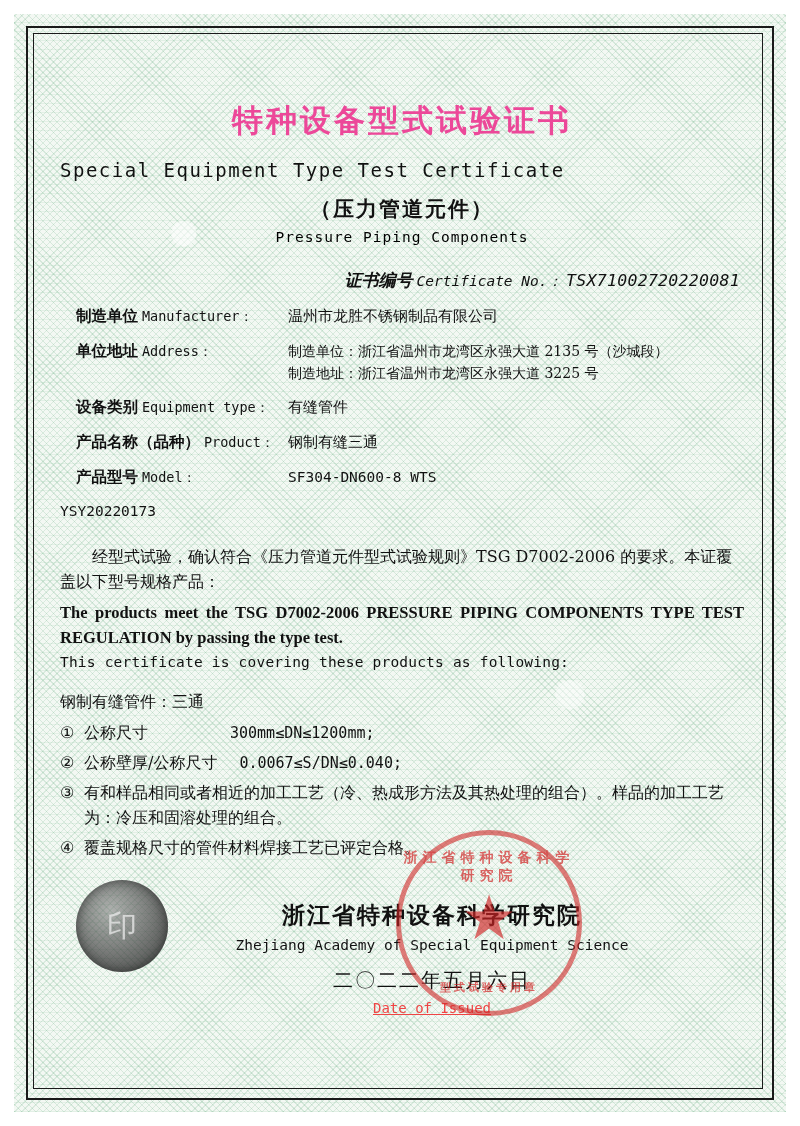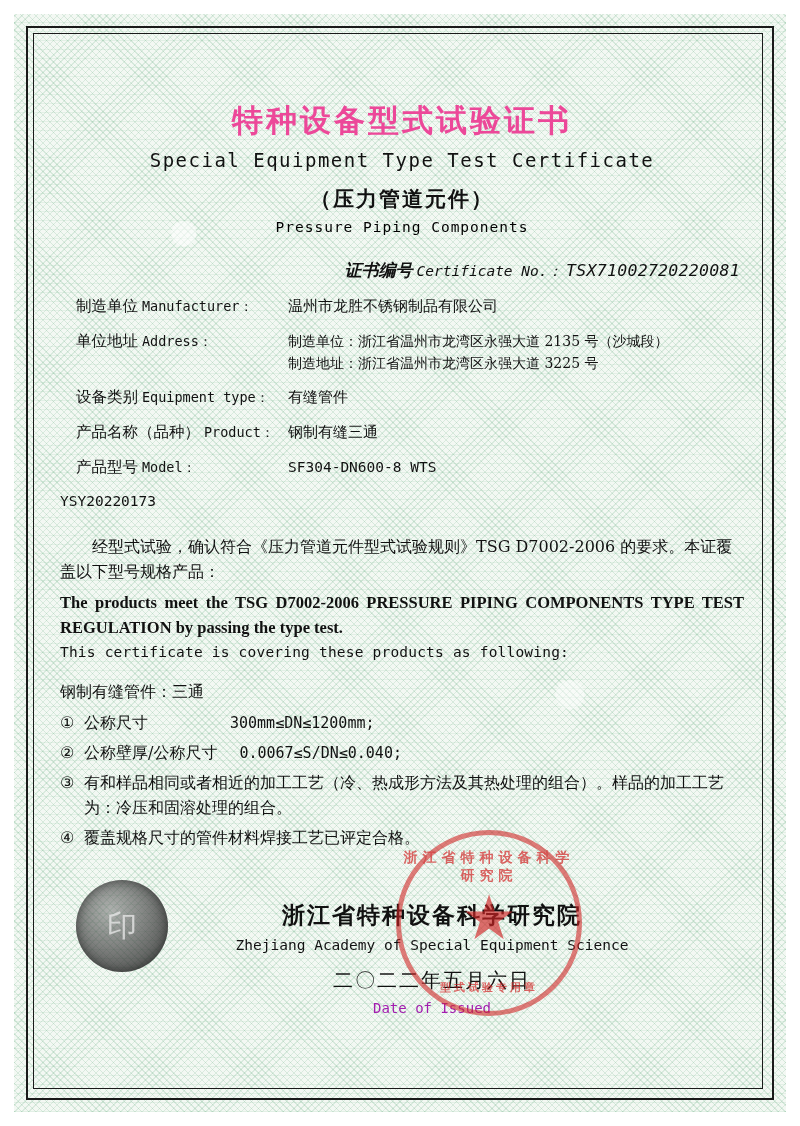--- a/index.html
+++ b/index.html
@@ -76,25 +76,24 @@
   .title-cn {
     text-align: center;
     font-family: "DejaVu Serif", serif;
     font-size: 31px;
     font-weight: bold;
     letter-spacing: 3px;
     color: #ec4899;
     margin-top: 20px;
   }
   .title-en {
-    text-align: center;
     font-family: "DejaVu Sans Mono", monospace;
     font-size: 19px;
     letter-spacing: 1.5px;
-    margin-top: 7px;
+    margin-top: 17px;
     color: #111;
   }
   .subtitle-cn {
     text-align: center;
     font-family: "DejaVu Serif", serif;
     font-size: 21px;
     font-weight: bold;
     letter-spacing: 2px;
     margin-top: 14px;
   }
@@ -142,21 +141,21 @@
   .field-label {
     width: 228px;
     flex: 0 0 228px;
     padding-left: 16px;
     box-sizing: border-box;
     font-size: 15.5px;
     line-height: 1.35;
   }
   .field-label .cn {
     font-family: "DejaVu Serif", serif;
-    font-weight: normal;
+    font-weight: bold;
     font-size: 15.5px;
   }
   .field-label .en {
     font-family: "DejaVu Sans Mono", monospace;
     font-size: 13.5px;
   }
   .field-label .en-block {
     display: block;
     font-family: "DejaVu Sans Mono", monospace;
     font-size: 12.5px;
@@ -271,21 +270,22 @@
     font-size: 20px;
     letter-spacing: 2px;
     margin-top: 14px;
     margin-left: 60px;
   }
   .issue-date-en {
     font-family: "DejaVu Sans Mono", monospace;
     font-size: 14px;
     margin-top: 6px;
     margin-left: 60px;
-    color: #a21caf;
+    color: #ef4444;
+    text-decoration: underline;
   }
 
   
   .seal {
     position: absolute;
     left: 396px;
     top: 830px;
     width: 176px;
     height: 176px;
     border-radius: 50%;

